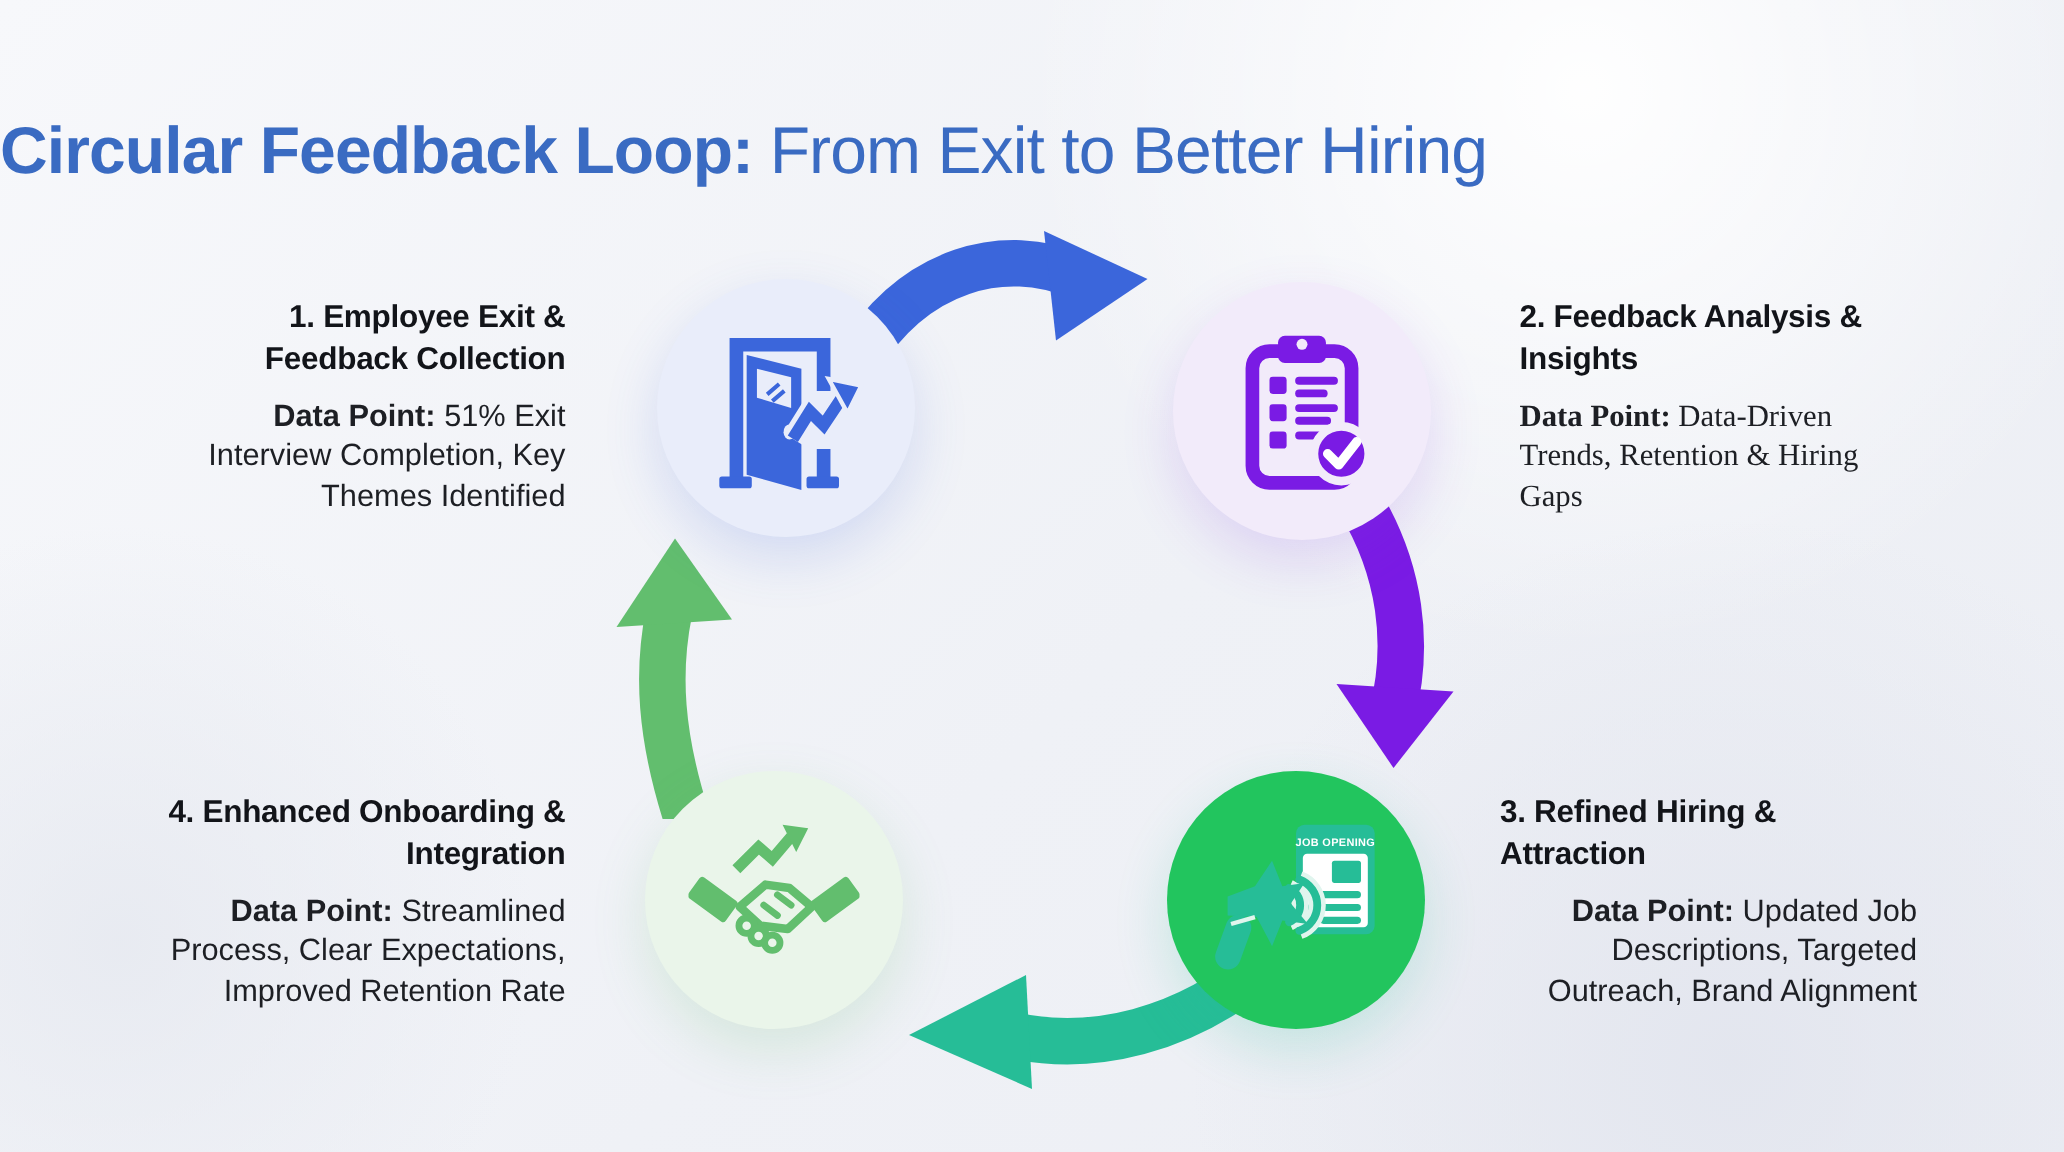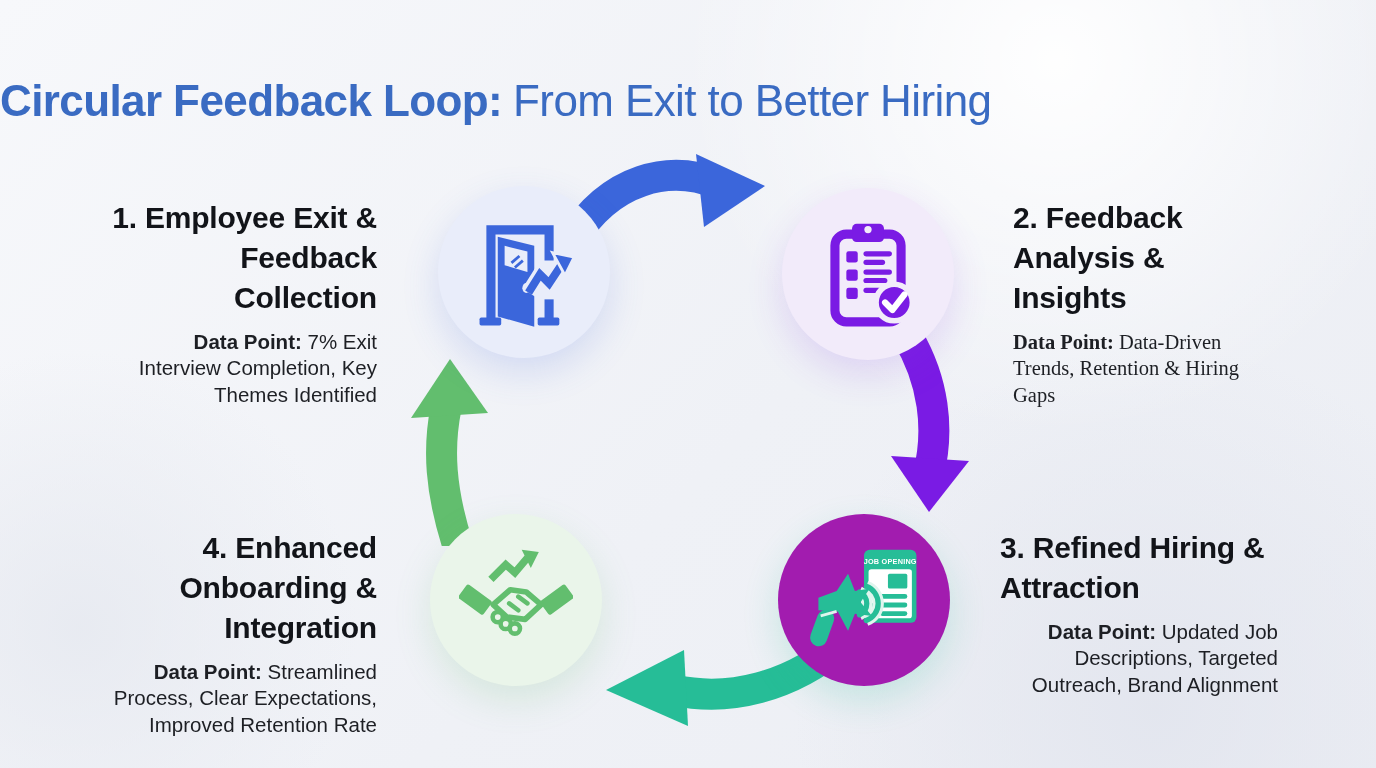--- a/index.html
+++ b/index.html
@@ -20,21 +20,21 @@
   .page-title {
     position: absolute; top: 76px; left: 0; width: 100%;
     color: #3a6bc2;
     font-size: 44px; letter-spacing: -0.6px; white-space: nowrap;
   }
   .page-title .lead { font-weight: 700; }
   .page-title .rest { font-weight: 500; margin-left: 11px; }
 
   .stage-text { position: absolute; color: #16181d; }
   .stage-text h2 {
-    font-size: 30px; line-height: 1.33; font-weight: 700; color: #121419;
+    font-size: 21px; line-height: 1.33; font-weight: 700; color: #121419;
     letter-spacing: -0.2px;
   }
   .stage-text p { font-size: 20.5px; line-height: 1.29; margin-top: 11px; color: #1d1f24; }
   .stage-text p b { font-weight: 700; }
   .align-right { text-align: right; }
   .align-right h2, .align-right p { margin-left: auto; }
   .align-left h2, .align-left p { margin-right: auto; }
 
   .stage-1-text { left: 85px;  top: 198px; width: 292px; }
   .stage-1-text h2 { max-width: 282px; } .stage-1-text p { max-width: 268px; }
@@ -47,21 +47,21 @@
 
   .bubble {
     position: absolute; width: 172px; height: 172px; border-radius: 50%;
     display: flex; align-items: center; justify-content: center;
   }
   .bubble svg { width: 114px; height: 114px; }
   .bubble-1 { left: 438px; top: 186px; background: #e9edfa;
     box-shadow: 0 14px 36px rgba(70, 104, 219, 0.18); }
   .bubble-2 { left: 782px; top: 188px; background: #f2ebfa;
     box-shadow: 0 14px 36px rgba(132, 54, 228, 0.16); }
-  .bubble-3 { left: 778px; top: 514px; background: #a21caf;
+  .bubble-3 { left: 778px; top: 514px; background: #22c55e;
     box-shadow: 0 14px 36px rgba(38, 189, 151, 0.20); }
   .bubble-4 { left: 430px; top: 514px; background: #eaf5ea;
     box-shadow: 0 14px 36px rgba(98, 190, 110, 0.18); }
 
   .flow-arrow { position: absolute; }
   .arrow-1-2 { left: 558px; top: 134px; width: 210px; height: 130px; }
   .arrow-2-3 { left: 876px; top: 330px; width: 110px; height: 185px; }
   .arrow-3-4 { left: 598px; top: 610px; width: 255px; height: 120px; }
   .arrow-4-1 { left: 400px; top: 356px; width: 100px; height: 190px; }
 
@@ -160,21 +160,21 @@
     <path d="M30 54 L45 41 L59 43 L72 54 L58 67 L42 65 Z" fill="#eaf5ea" stroke="#62be6e" stroke-width="5" stroke-linejoin="round"></path>
     <path d="M44 53 l8 6 M52 47 l8 6" fill="none" stroke="#62be6e" stroke-width="4" stroke-linecap="round"></path>
     <circle cx="34" cy="65" r="4.5" fill="#eaf5ea" stroke="#62be6e" stroke-width="4"></circle>
     <circle cx="41" cy="71" r="4.5" fill="#eaf5ea" stroke="#62be6e" stroke-width="4"></circle>
     <circle cx="49" cy="75" r="4.5" fill="#eaf5ea" stroke="#62be6e" stroke-width="4"></circle>
   </svg>
 </div>
 
 <div class="stage-text stage-1-text align-right">
   <h2>1. Employee Exit &amp; Feedback Collection</h2>
-  <p><b>Data Point:</b><span> 7% Exit Interview Completion, Key Themes Identified</span></p>
+  <p><b>Data Point:</b><span> 51% Exit Interview Completion, Key Themes Identified</span></p>
 </div>
 
 <div class="stage-text stage-2-text align-left">
   <h2>2. Feedback Analysis &amp; Insights</h2>
   <p><b>Data Point:</b><span> Data-Driven Trends, Retention &amp; Hiring Gaps</span></p>
 </div>
 
 <div class="stage-text stage-3-text align-left">
   <h2>3. Refined Hiring &amp; Attraction</h2>
   <p><b>Data Point:</b><span> Updated Job Descriptions, Targeted Outreach, Brand Alignment</span></p>

